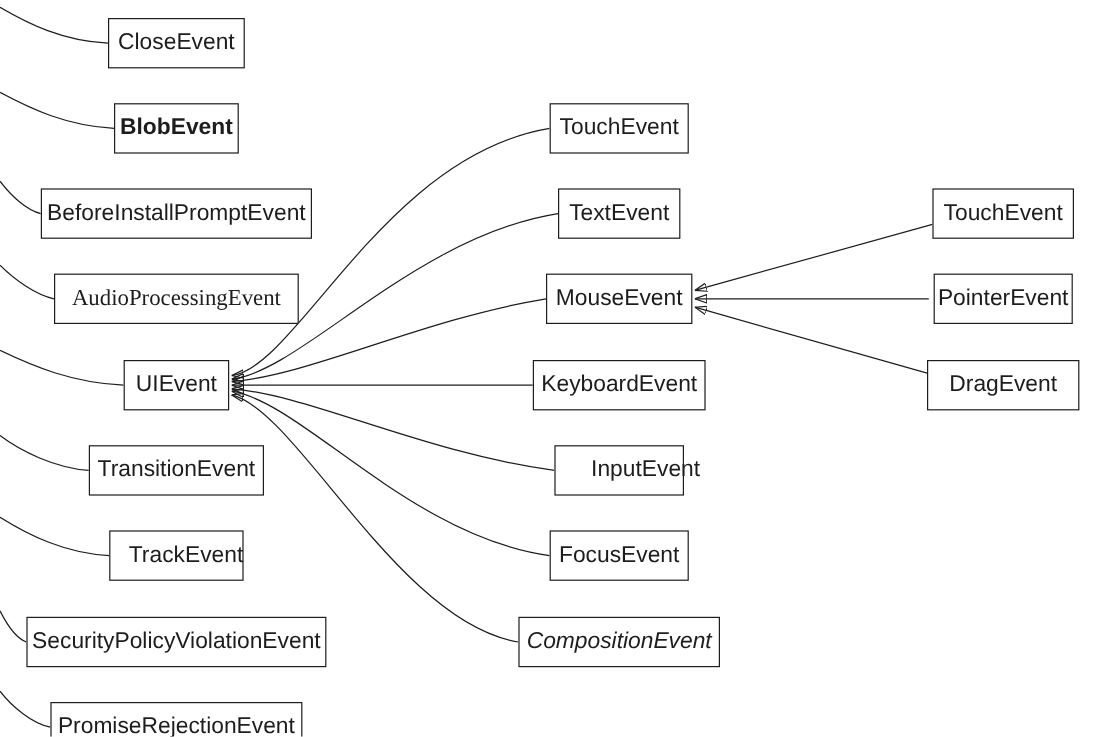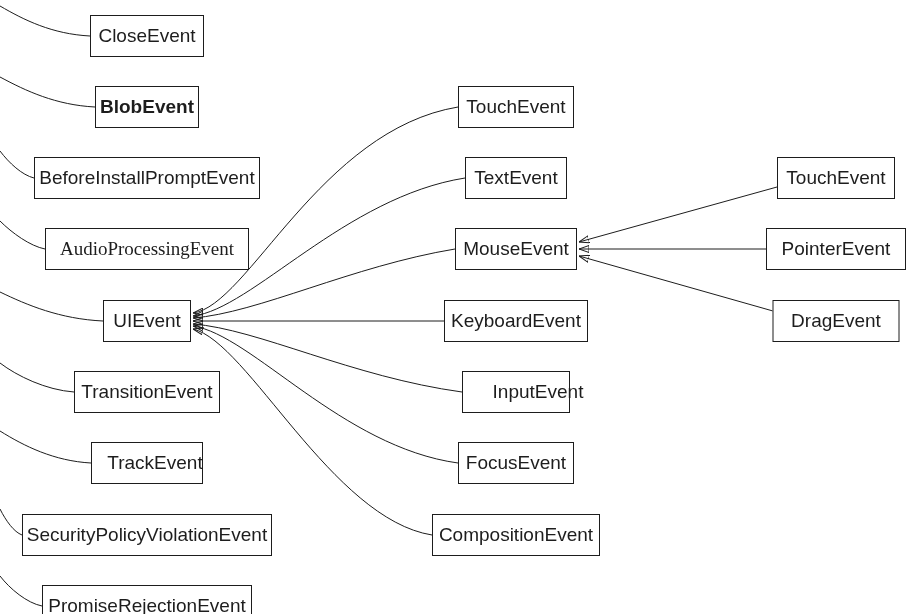--- a/index.html
+++ b/index.html
@@ -79,19 +79,19 @@
   <div class="node" style="left:147px; top:463px; width:112px;padding-left:16px;">TrackEvent</div>
   <div class="node" style="left:147px; top:535px; width:250px;">SecurityPolicyViolationEvent</div>
   <div class="node" style="left:147px; top:606px; width:210px;">PromiseRejectionEvent</div>
 
   <div class="node" style="left:516px; top:107px; width:116px;">TouchEvent</div>
   <div class="node" style="left:516px; top:178px; width:102px;">TextEvent</div>
   <div class="node" style="left:516px; top:249px; width:122px;">MouseEvent</div>
   <div class="node" style="left:516px; top:321px; width:144px;">KeyboardEvent</div>
   <div class="node" style="left:516px; top:392px; width:108px;padding-left:44px;">InputEvent</div>
   <div class="node" style="left:516px; top:463px; width:116px;">FocusEvent</div>
-  <div class="node" style="left:516px; top:535px; width:168px;">CompositionEvent</div>
+  <div class="node" style="left:516px; top:535px; width:168px;font-style:italic;">CompositionEvent</div>
 
   <div class="node" style="left:836px; top:178px; width:118px;">TouchEvent</div>
-  <div class="node" style="left:836px; top:249px; width:140px;">PointerEvent</div>
+  <div class="node" style="left:836px; top:249px; width:116px;">PointerEvent</div>
   <div class="node" style="left:836px; top:321px; width:127px;">DragEvent</div>
 
 </div>
 
 </body></html>

